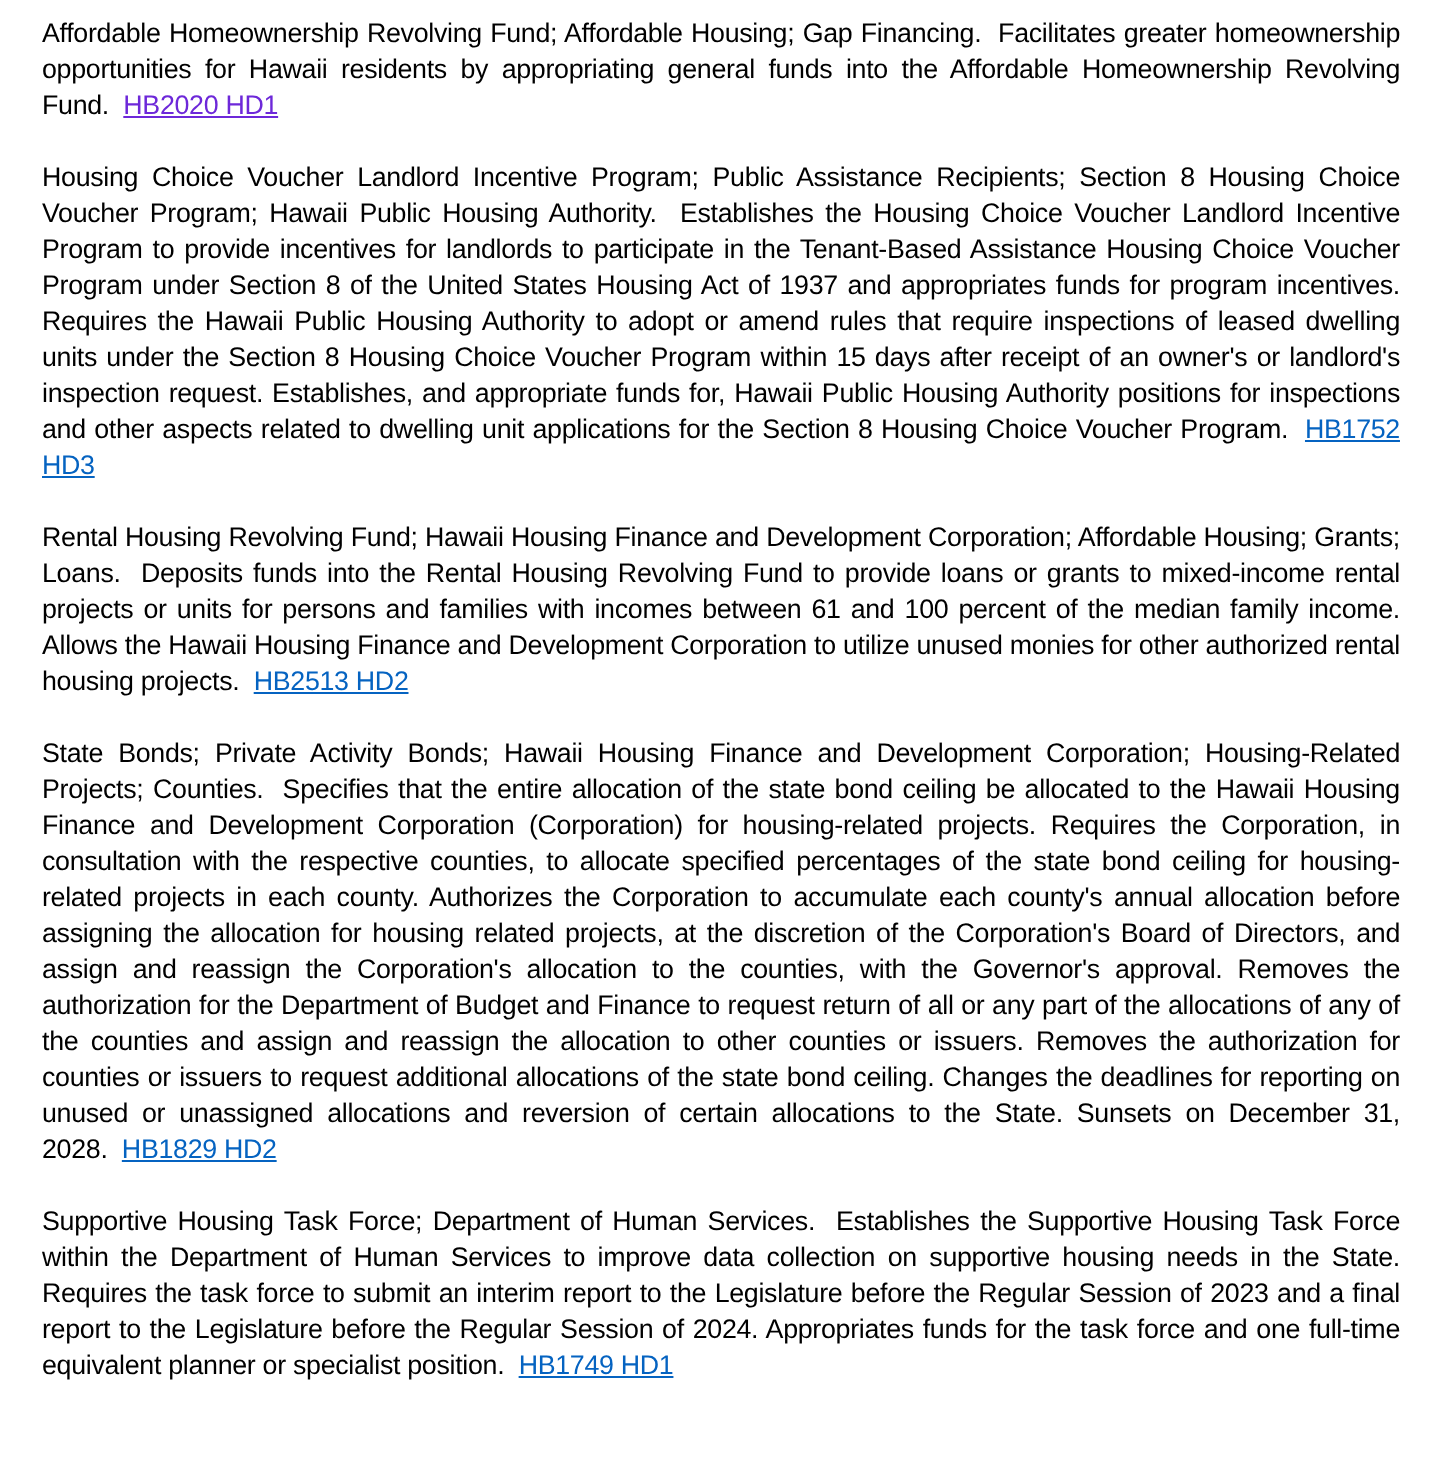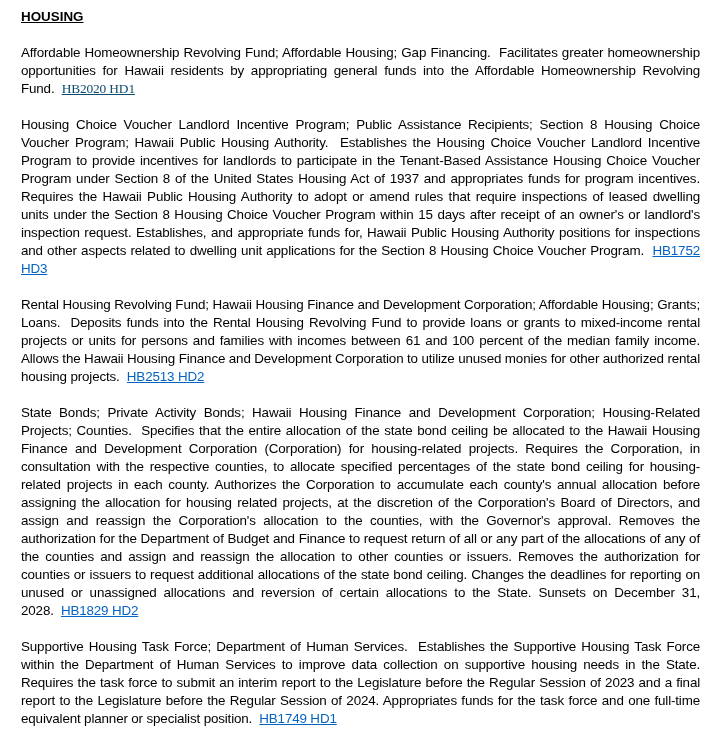--- a/index.html
+++ b/index.html
@@ -17,24 +17,23 @@
     font-size: 13.4px; line-height: 18px; text-align: justify;
     margin: 0 0 18px 0; letter-spacing: -0.15px;
   }
   .entry .title { font-weight: normal; }
   .entry a { color: #0563c1; text-decoration: underline; }
 </style>
 </head>
 <body>
 
 <div class="page">
-  <div class="heading">HOUSING</div>
 
   <p class="entry">
-    <span class="title">Affordable Homeownership Revolving Fund; Affordable Housing; Gap Financing.</span>&nbsp;&nbsp;<span>Facilitates greater homeownership opportunities for Hawaii residents by appropriating general funds into the Affordable Homeownership Revolving Fund.</span>&nbsp;&nbsp;<a href="#" style="color: #0c4a6e; font-family: Liberation Serif, serif;">HB2020 HD1</a>
+    <span class="title">Affordable Homeownership Revolving Fund; Affordable Housing; Gap Financing.</span>&nbsp;&nbsp;<span>Facilitates greater homeownership opportunities for Hawaii residents by appropriating general funds into the Affordable Homeownership Revolving Fund.</span>&nbsp;&nbsp;<a href="#" style="color: #6d28d9;">HB2020 HD1</a>
   </p>
 
   <p class="entry">
     <span class="title">Housing Choice Voucher Landlord Incentive Program; Public Assistance Recipients; Section 8 Housing Choice Voucher Program; Hawaii Public Housing Authority.</span>&nbsp;&nbsp;<span>Establishes the Housing Choice Voucher Landlord Incentive Program to provide incentives for landlords to participate in the Tenant-Based Assistance Housing Choice Voucher Program under Section 8 of the United States Housing Act of 1937 and appropriates funds for program incentives.  Requires the Hawaii Public Housing Authority to adopt or amend rules that require inspections of leased dwelling units under the Section 8 Housing Choice Voucher Program within 15 days after receipt of an owner's or landlord's inspection request.  Establishes, and appropriate funds for, Hawaii Public Housing Authority positions for inspections and other aspects related to dwelling unit applications for the Section 8 Housing Choice Voucher Program.</span>&nbsp;&nbsp;<a href="#" style="color: rgb(5, 99, 193);">HB1752 HD3</a>
   </p>
 
   <p class="entry">
     <span class="title">Rental Housing Revolving Fund; Hawaii Housing Finance and Development Corporation; Affordable Housing; Grants; Loans.</span>&nbsp;&nbsp;<span>Deposits funds into the Rental Housing Revolving Fund to provide loans or grants to mixed-income rental projects or units for persons and families with incomes between 61 and 100 percent of the median family income.  Allows the Hawaii Housing Finance and Development Corporation to utilize unused monies for other authorized rental housing projects.</span>&nbsp;&nbsp;<a href="#" style="color: rgb(5, 99, 193);">HB2513 HD2</a>
   </p>
 

